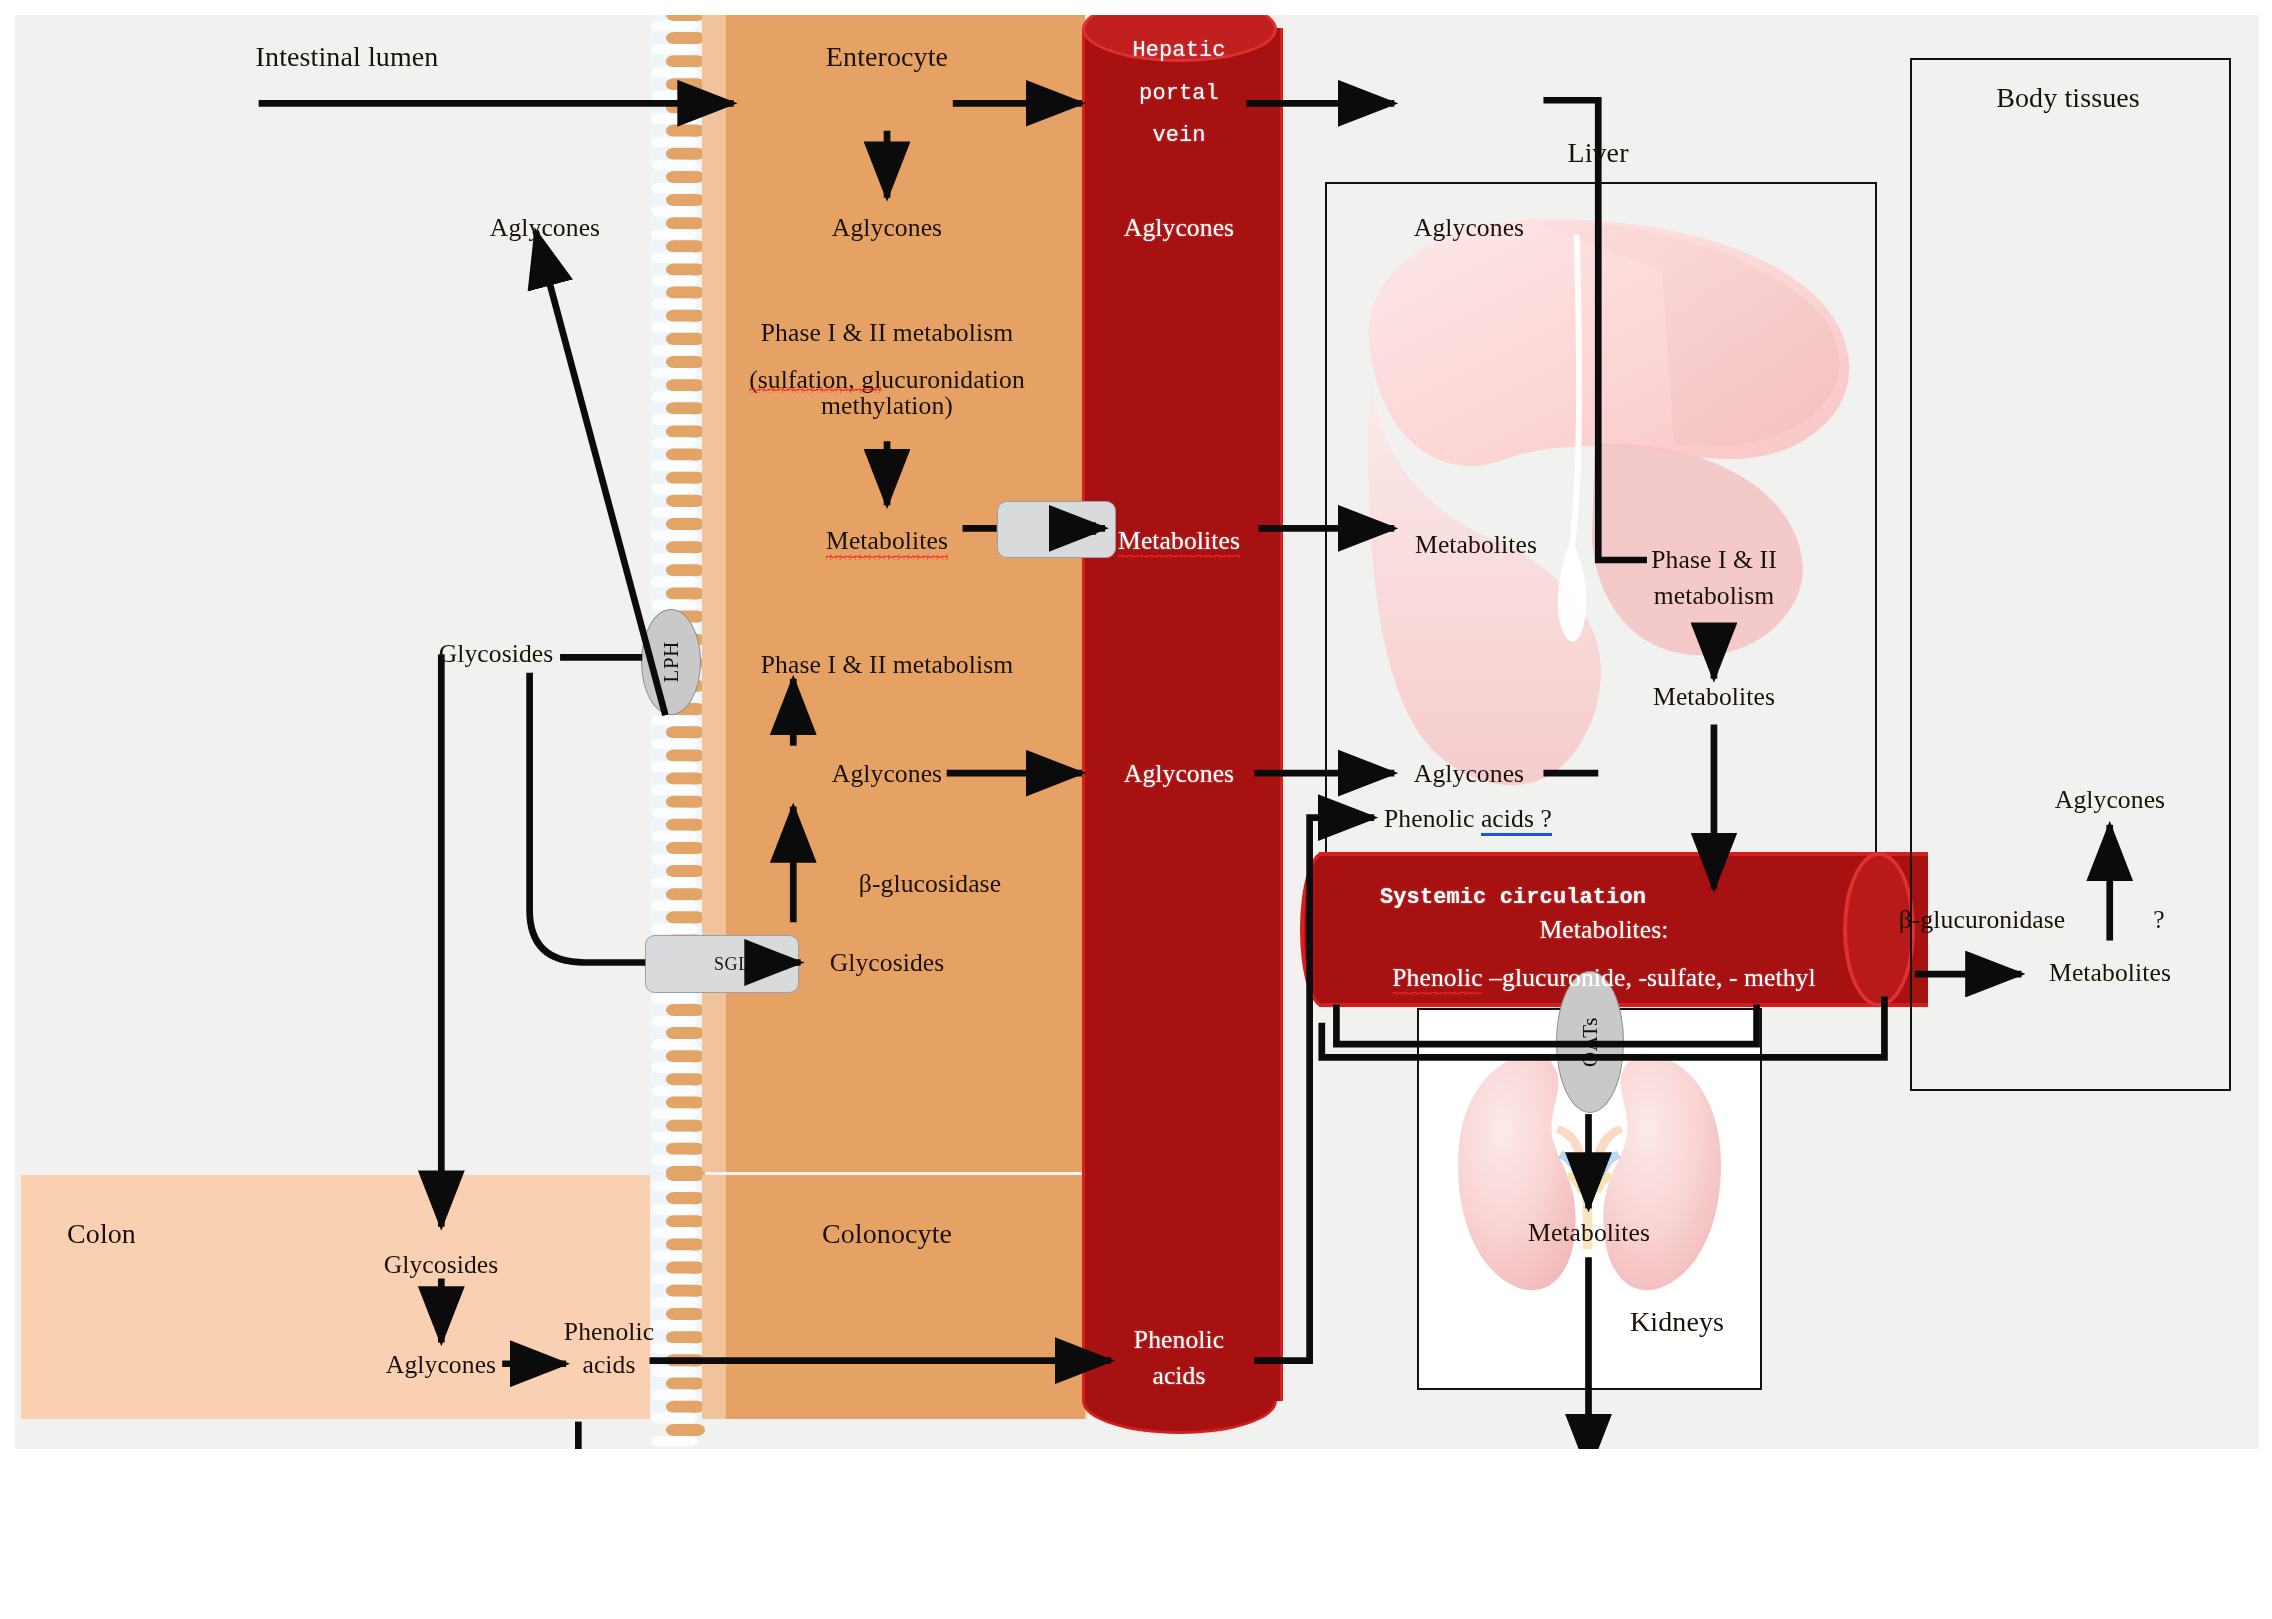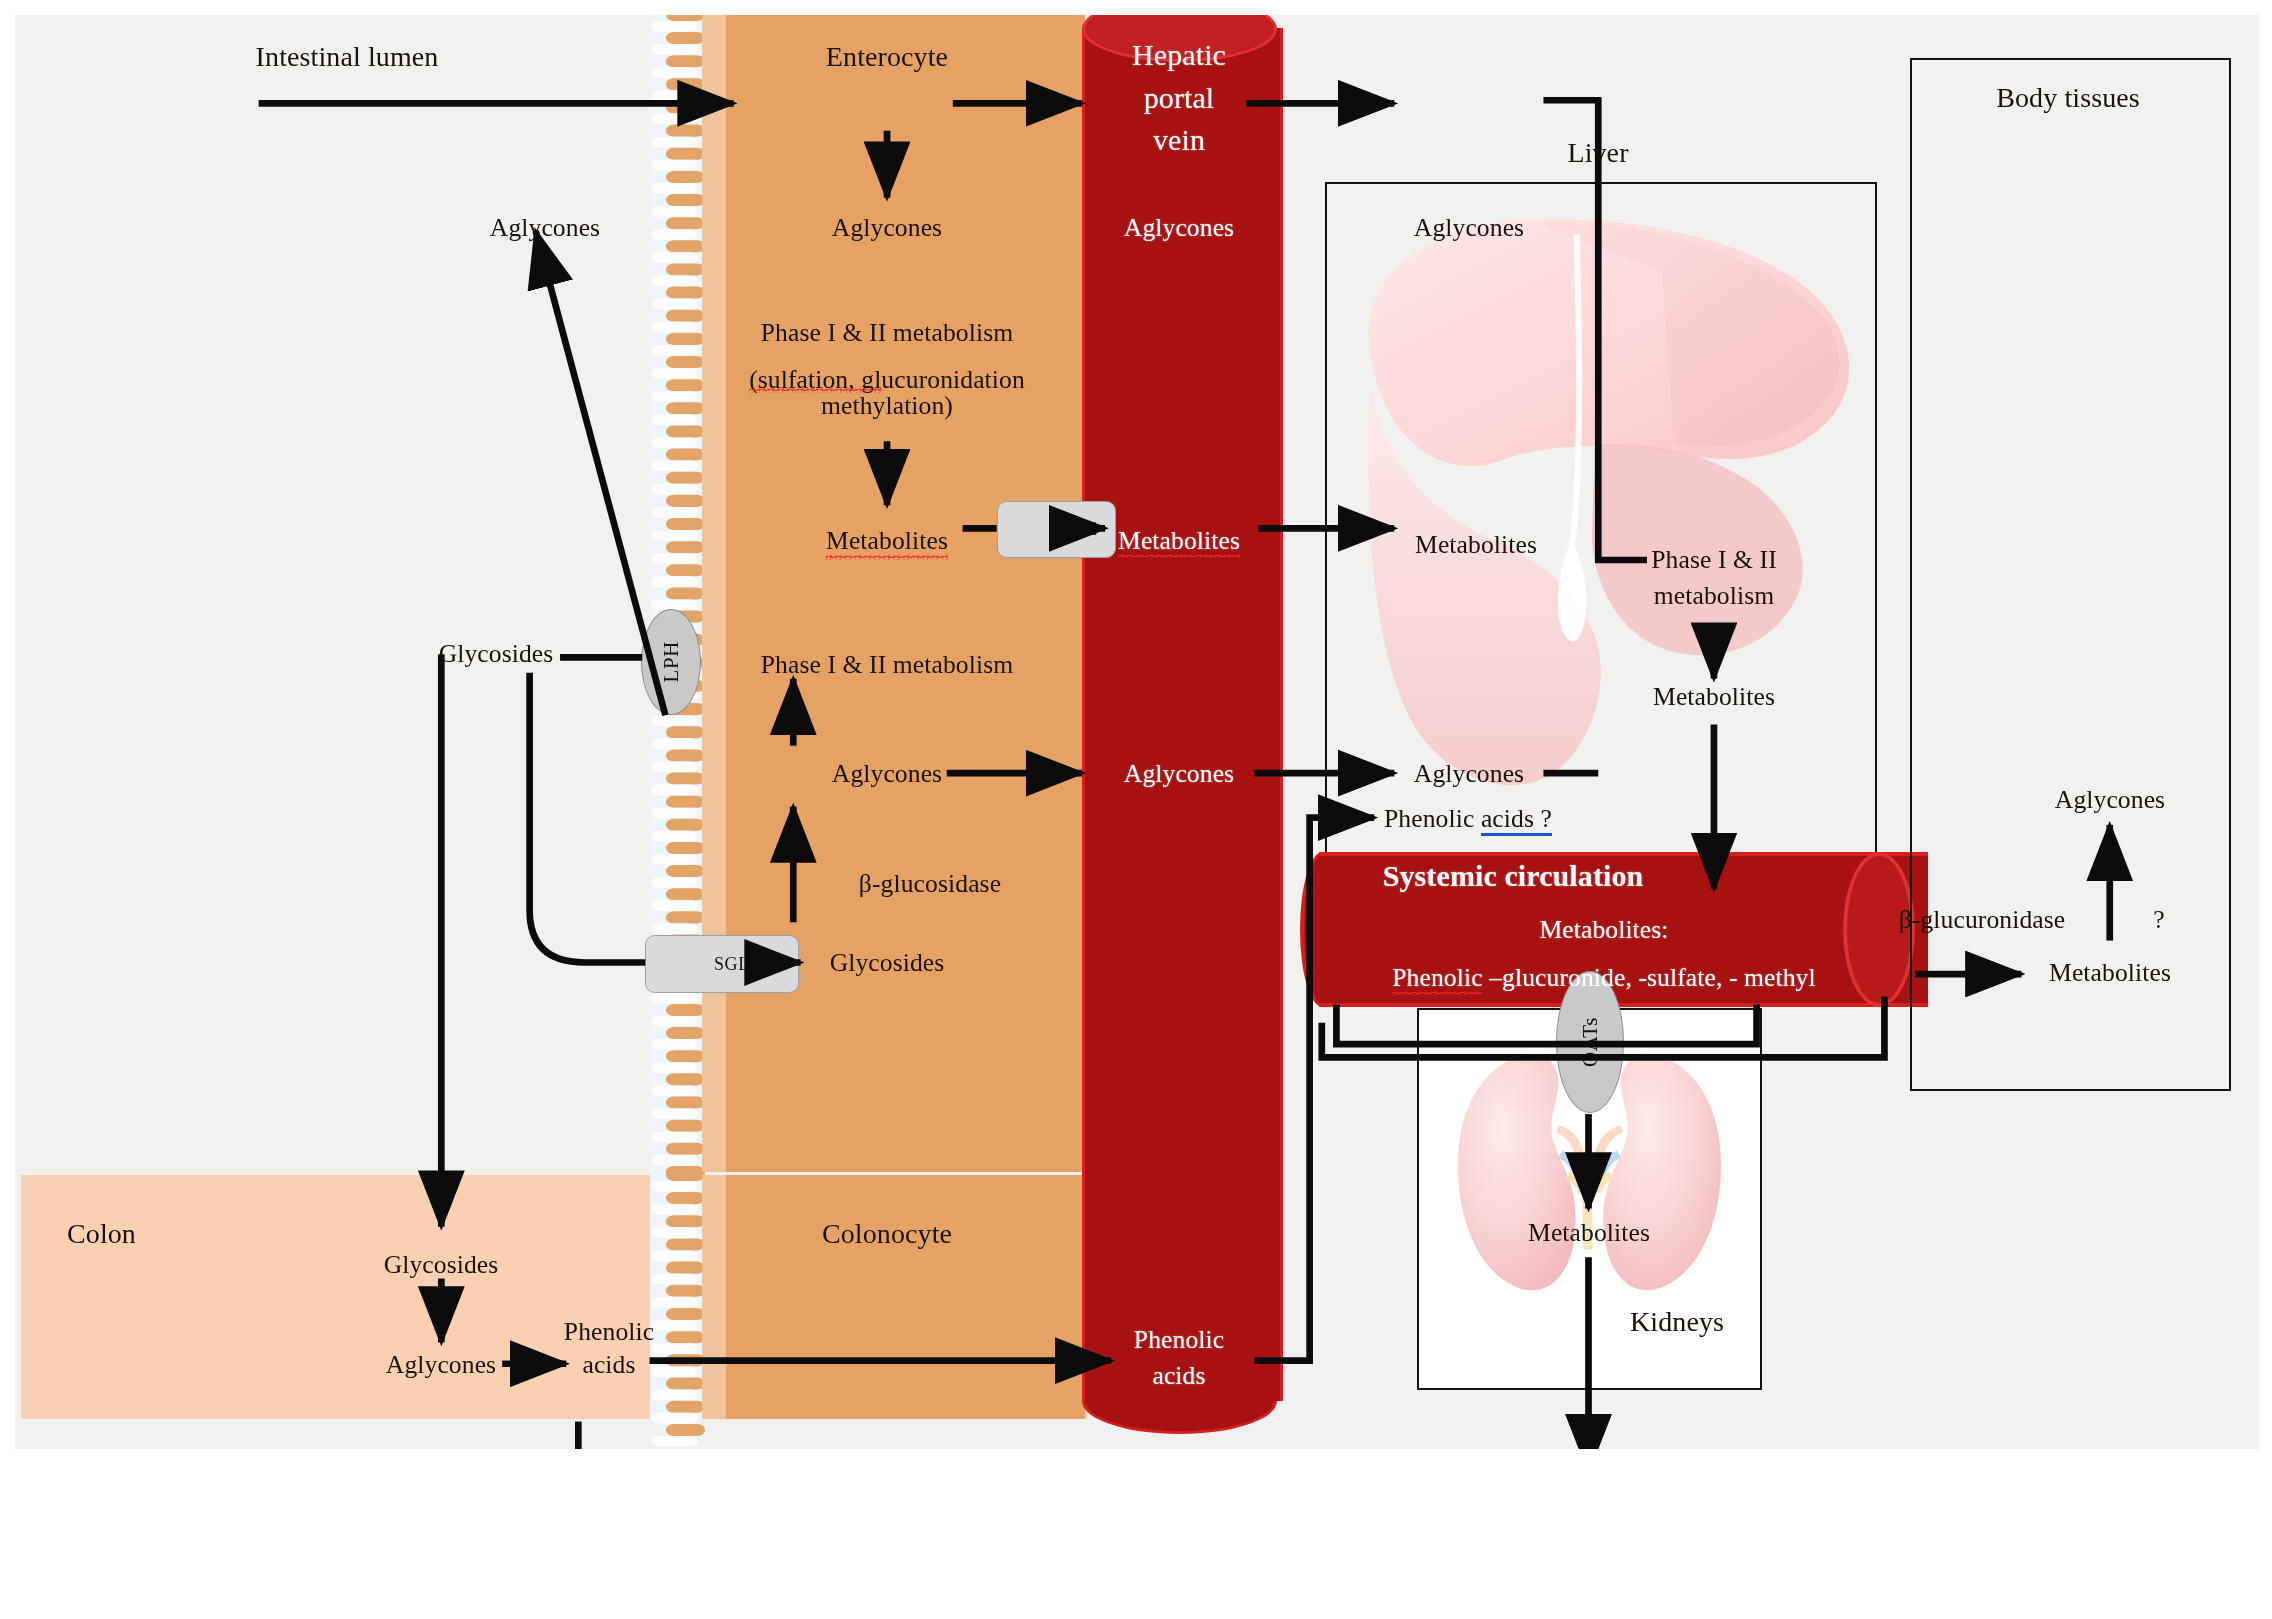--- a/index.html
+++ b/index.html
@@ -10,21 +10,21 @@
   
   #canvas{position:absolute;left:15px;top:15px;width:2244px;height:1434px;
           background:#f1f1f0;overflow:hidden;}
 
   .abs{position:absolute;}
   .lbl{position:absolute;color:#1a1208;white-space:nowrap;
        font-size:25.6px;line-height:1.16;letter-spacing:0.1px;}
   .lbl.w{color:#ffffff;text-shadow:0 0 1.8px rgba(255,255,255,.55);}
   .ctr{text-align:center;transform:translateX(-50%);}
   .hdr{font-size:28px;}
-  .big{font-size:30px;}
+  .big{font-size:22px;font-family:Liberation Mono, monospace;}
 
   
   .sq{position:absolute;height:5.5px;left:0;right:0;bottom:-4.3px;
       background-image:
         radial-gradient(circle at 2.4px 4.3px, rgba(0,0,0,0) 1.9px, #ff1d1d 2.2px, #ff1d1d 2.8px, rgba(0,0,0,0) 3px),
         radial-gradient(circle at 7.3px 0.6px, rgba(0,0,0,0) 1.9px, #ff1d1d 2.2px, #ff1d1d 2.8px, rgba(0,0,0,0) 3px);
       background-size:9.7px 5.5px;background-repeat:repeat-x;}
   .sqw{position:absolute;height:5.5px;left:0;right:0;bottom:-3.7px;
       background-image:
         radial-gradient(circle at 2.4px 4.3px, rgba(0,0,0,0) 1.9px, #ff2b2b 2.2px, #ff2b2b 2.8px, rgba(0,0,0,0) 3px),
@@ -451,21 +451,21 @@
   <div class="lbl w ctr" style="left:1164px;top:1346px;">acids</div>
 
   <div class="lbl ctr" style="left:1454px;top:198px;">Aglycones</div>
   <div class="lbl ctr" style="left:1461px;top:515px;">Metabolites</div>
   <div class="lbl ctr" style="left:1454px;top:744px;">Aglycones</div>
   <div class="lbl" style="left:1369px;top:789px;font-family:Liberation Serif, serif;"><span>Phenolic </span><span class="hl">acids ?</span></div>
   <div class="lbl ctr" style="left:1699px;top:530px;">Phase I &amp; II</div>
   <div class="lbl ctr" style="left:1699px;top:566px;">metabolism</div>
   <div class="lbl ctr" style="left:1699px;top:667px;">Metabolites</div>
 
-  <div class="lbl big w ctr" style="left:1498px;top:844px;font-weight:bold;">Systemic circulation</div>
+  <div class="lbl big w ctr" style="left:1498px;top:870px;font-weight:bold;">Systemic circulation</div>
   <div class="lbl w ctr" style="left:1589px;top:900px;">Metabolites:</div>
   <div class="lbl w ctr" style="left:1589px;top:938px;"><span class="spw"><span>Phenolic</span><span class="sqw"></span></span><span> –glucuronide, -sulfate, - methyl</span></div>
 
   <div class="lbl ctr" style="left:1574px;top:1203px;">Metabolites</div>
 
   <div class="lbl ctr" style="left:2095px;top:770px;">Aglycones</div>
   <div class="lbl ctr" style="left:1967px;top:890px;text-align:center;">β-glucuronidase</div>
   <div class="lbl ctr" style="left:2144px;top:890px;">?</div>
   <div class="lbl ctr" style="left:2095px;top:943px;">Metabolites</div>
 

